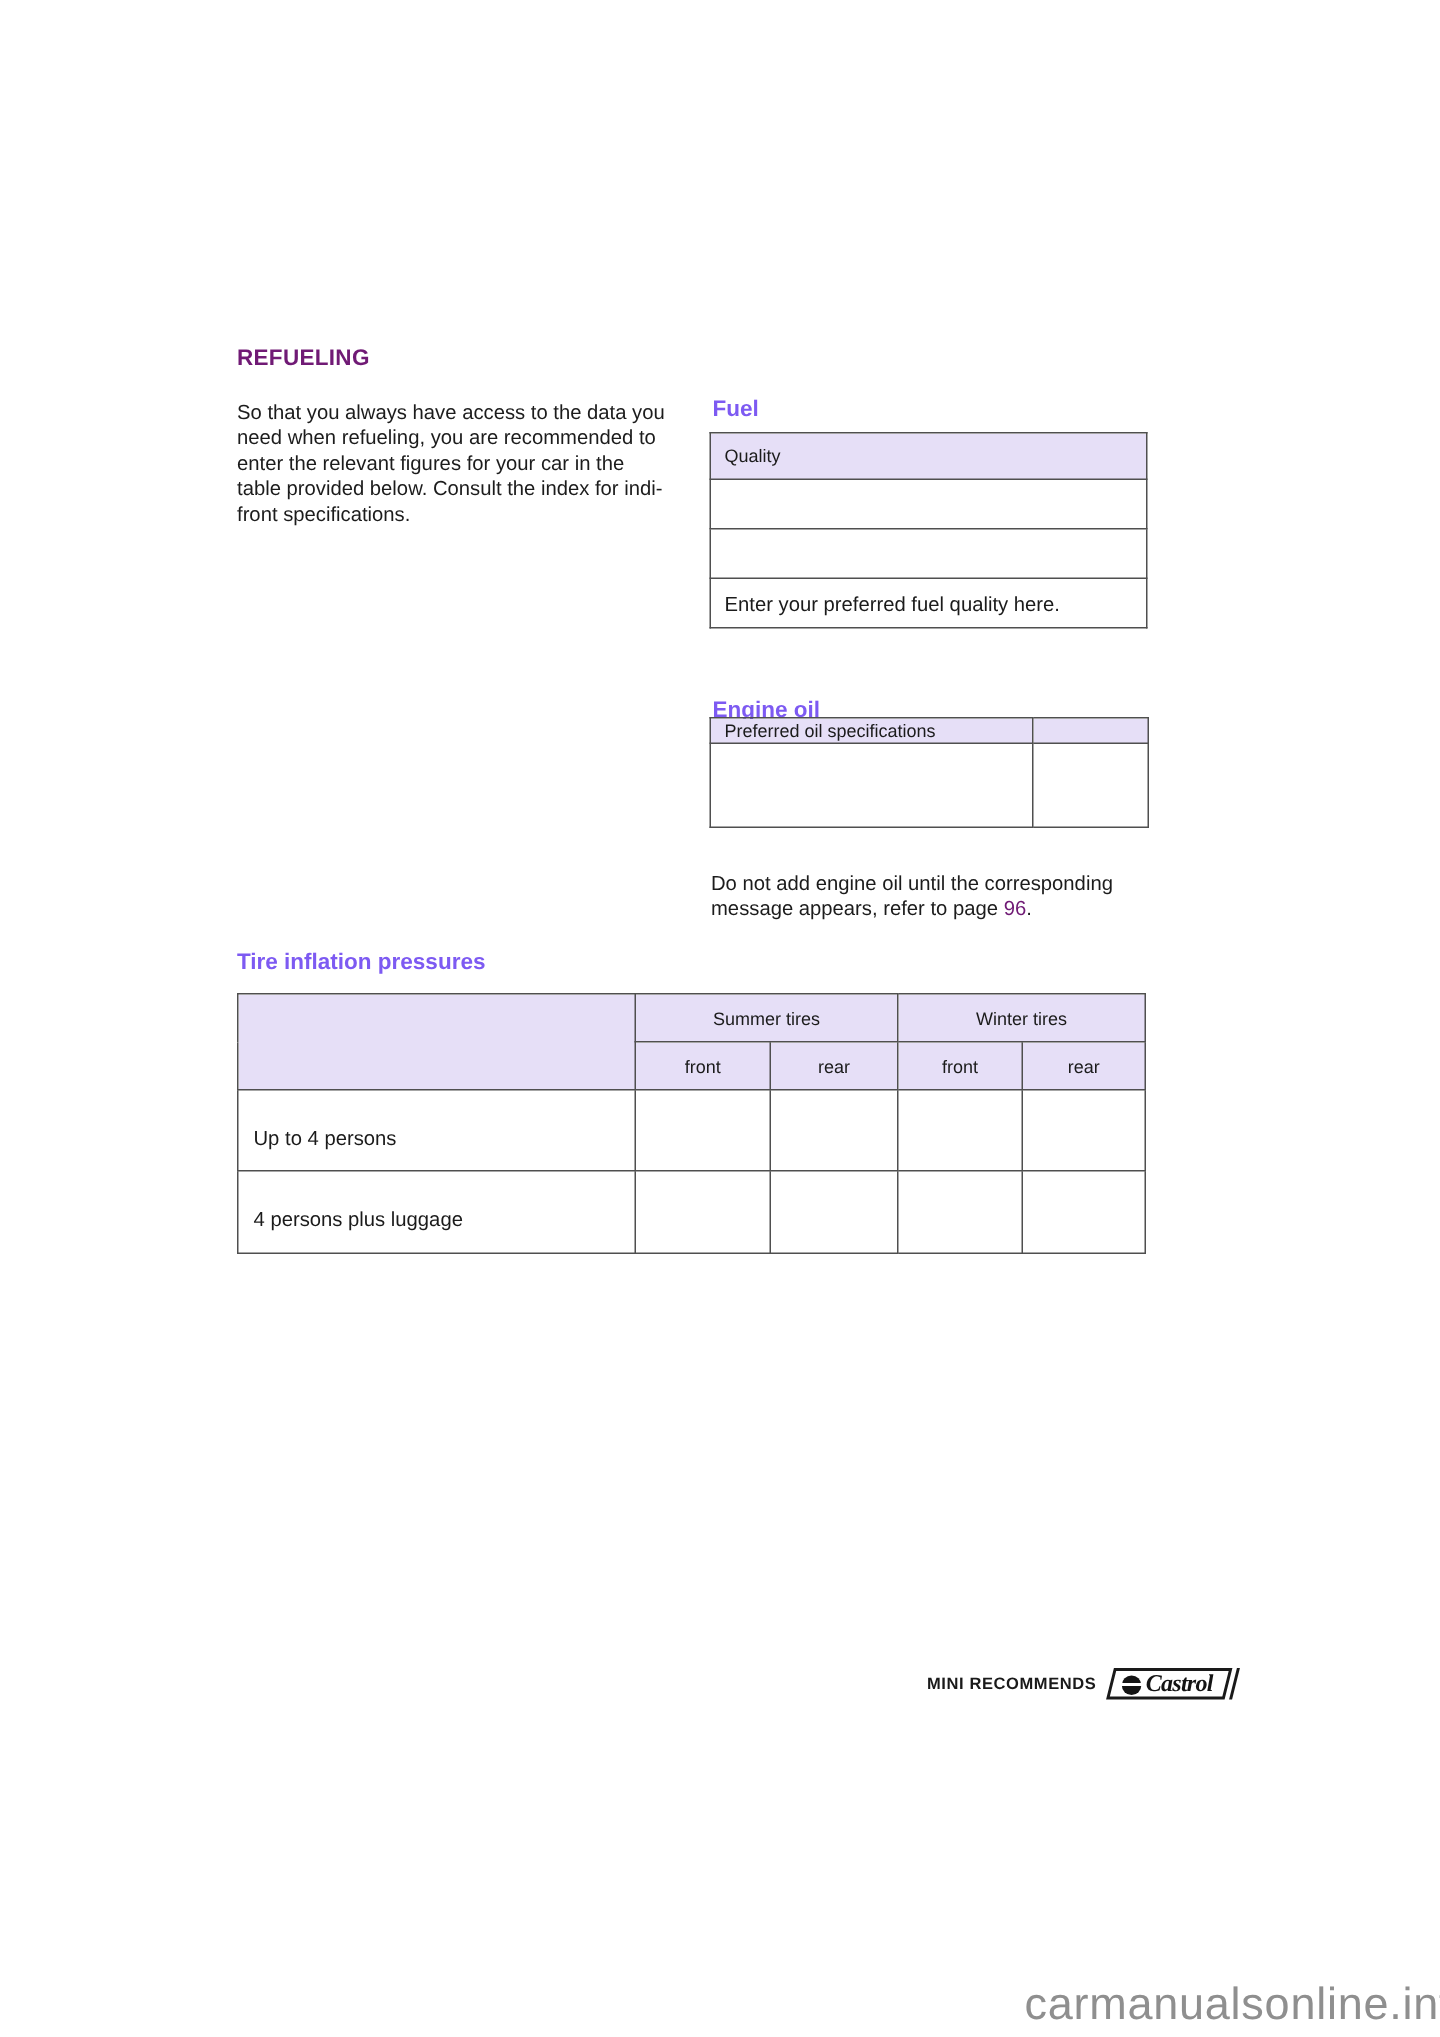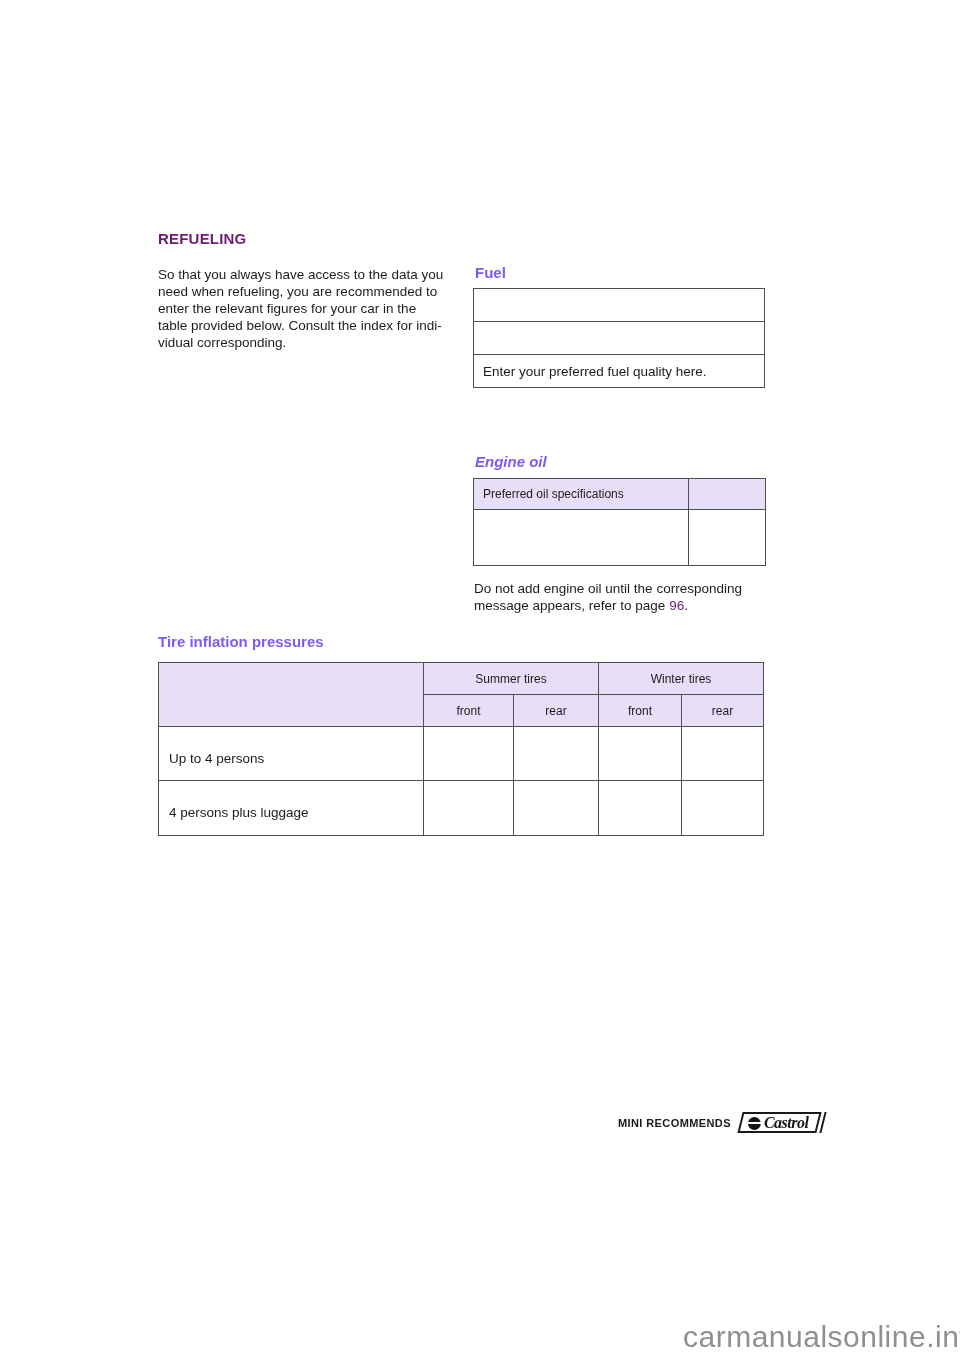--- a/index.html
+++ b/index.html
@@ -92,49 +92,52 @@
 </head>
 <body>
 
 <div class="abs h1" style="left:158px; top:230px;">REFUELING</div>
 
 <div class="abs body-text" style="left:158px; top:266px;">
   <div class="line">So that you always have access to the data you</div>
   <div class="line">need when refueling, you are recommended to</div>
   <div class="line">enter the relevant figures for your car in the</div>
   <div class="line">table provided below. Consult the index for indi-</div>
-  <div class="line">vidual corresponding.</div>
+  <div class="line">front specifications.</div>
 </div>
 
 <div class="abs h2" style="left:475px; top:264px;text-align:center;">Fuel</div>
 
 <table class="abs" style="left:473px; top:288px; width:292px;">
   <tbody>
+      <tr>
+    <td class="hdr pad-l" style="height:31px;">Quality</td>
+  </tr>
   <tr>
     <td style="height:33px;"></td>
   </tr>
   <tr>
     <td style="height:33px;"></td>
   </tr>
   <tr>
     <td class="pad-l cell-note" style="height:33px;">Enter your preferred fuel quality here.</td>
   </tr>
 </tbody>
   </table>
 
-<div class="abs h2" style="left:475px; top:453px;font-style:italic;">Engine oil</div>
+<div class="abs h2" style="left:475px; top:465px;">Engine oil</div>
 
 <table class="abs" style="left:473px; top:478px; width:292px;">
   <colgroup>
       <col style="width:215px;">
       <col style="width:77px;">
     </colgroup>
   <tbody>
       <tr>
-    <td class="hdr pad-l" style="height:31px;">Preferred oil specifications</td>
+    <td class="hdr pad-l" style="height:17px;">Preferred oil specifications</td>
     <td class="hdr"></td>
   </tr>
   <tr>
     <td style="height:56px;"></td>
     <td></td>
   </tr>
 </tbody>
   </table>
 
 <div class="abs body-text" style="left:474px; top:580px;">

